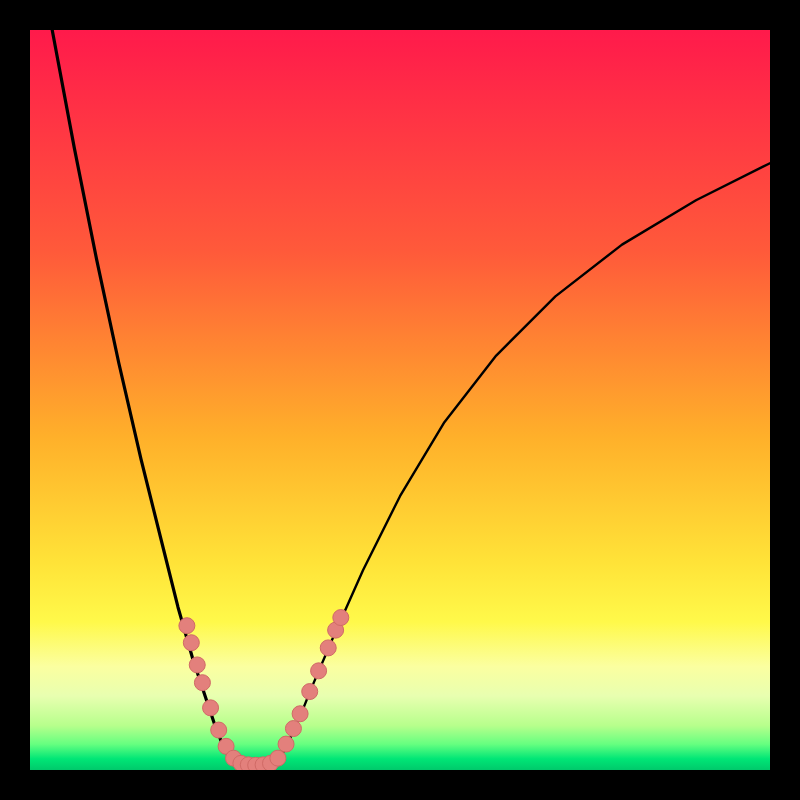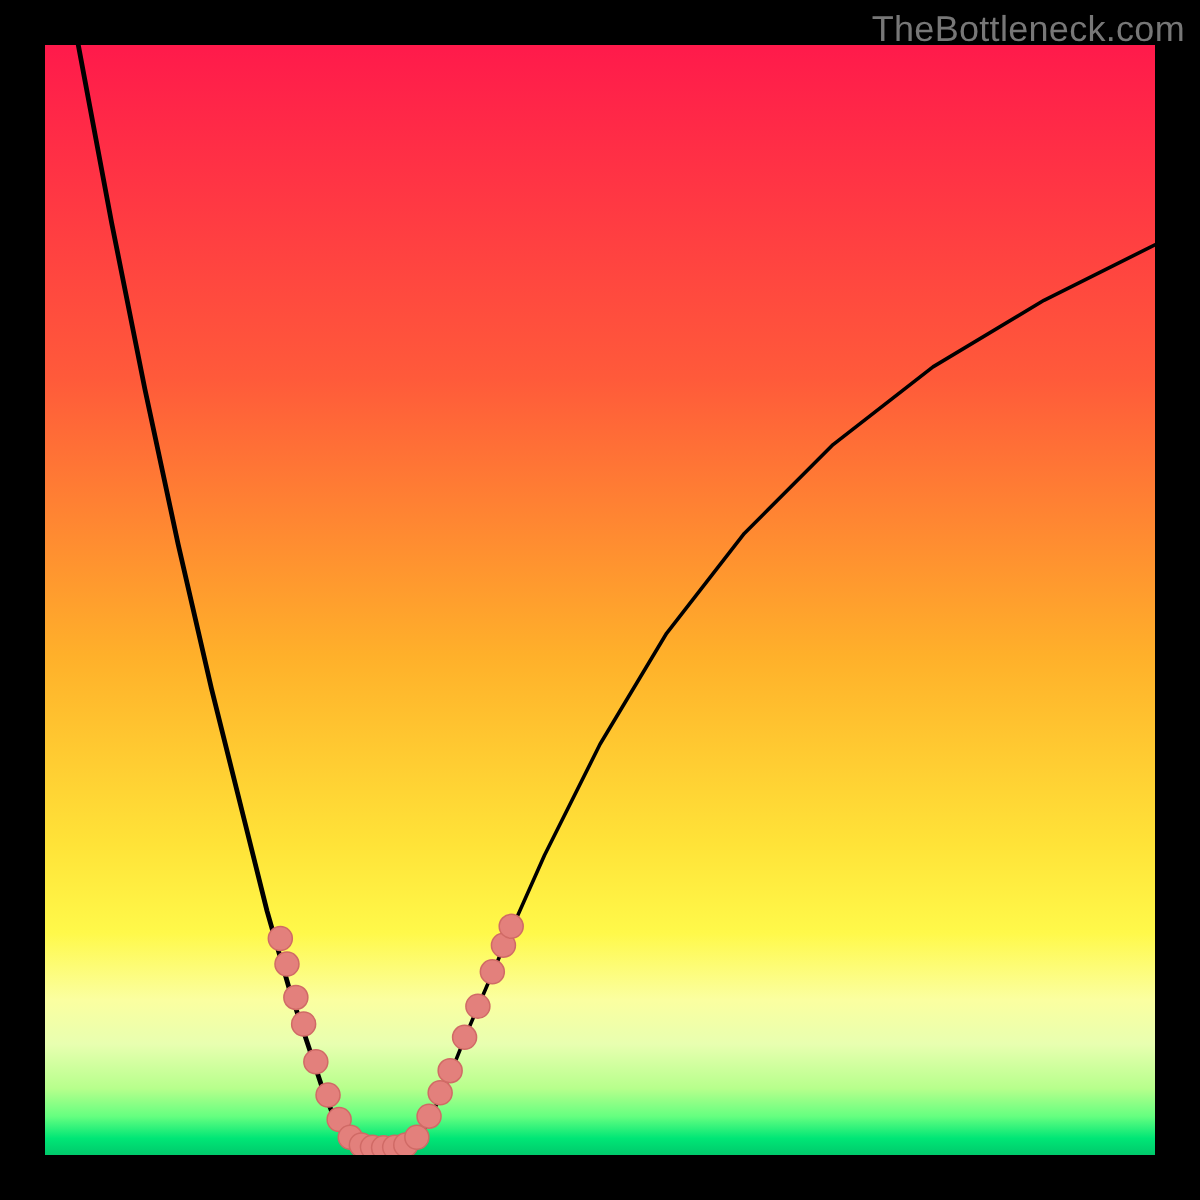--- a/index.html
+++ b/index.html
@@ -84,14 +84,13 @@
         <circle cx="256.04" cy="714.10" r="8" fill="#e3807c" stroke="#d06a66" stroke-width="1"></circle>
         <circle cx="263.44" cy="698.56" r="8" fill="#e3807c" stroke="#d06a66" stroke-width="1"></circle>
         <circle cx="270.10" cy="683.76" r="8" fill="#e3807c" stroke="#d06a66" stroke-width="1"></circle>
         <circle cx="279.72" cy="661.56" r="8" fill="#e3807c" stroke="#d06a66" stroke-width="1"></circle>
         <circle cx="288.60" cy="640.84" r="8" fill="#e3807c" stroke="#d06a66" stroke-width="1"></circle>
         <circle cx="298.22" cy="617.90" r="8" fill="#e3807c" stroke="#d06a66" stroke-width="1"></circle>
         <circle cx="305.62" cy="600.14" r="8" fill="#e3807c" stroke="#d06a66" stroke-width="1"></circle>
         <circle cx="310.80" cy="587.56" r="8" fill="#e3807c" stroke="#d06a66" stroke-width="1"></circle>
       </svg>
   </div>
-  <div class="watermark">TheBottleneck.com</div>
 </div>
 
 </body></html>

